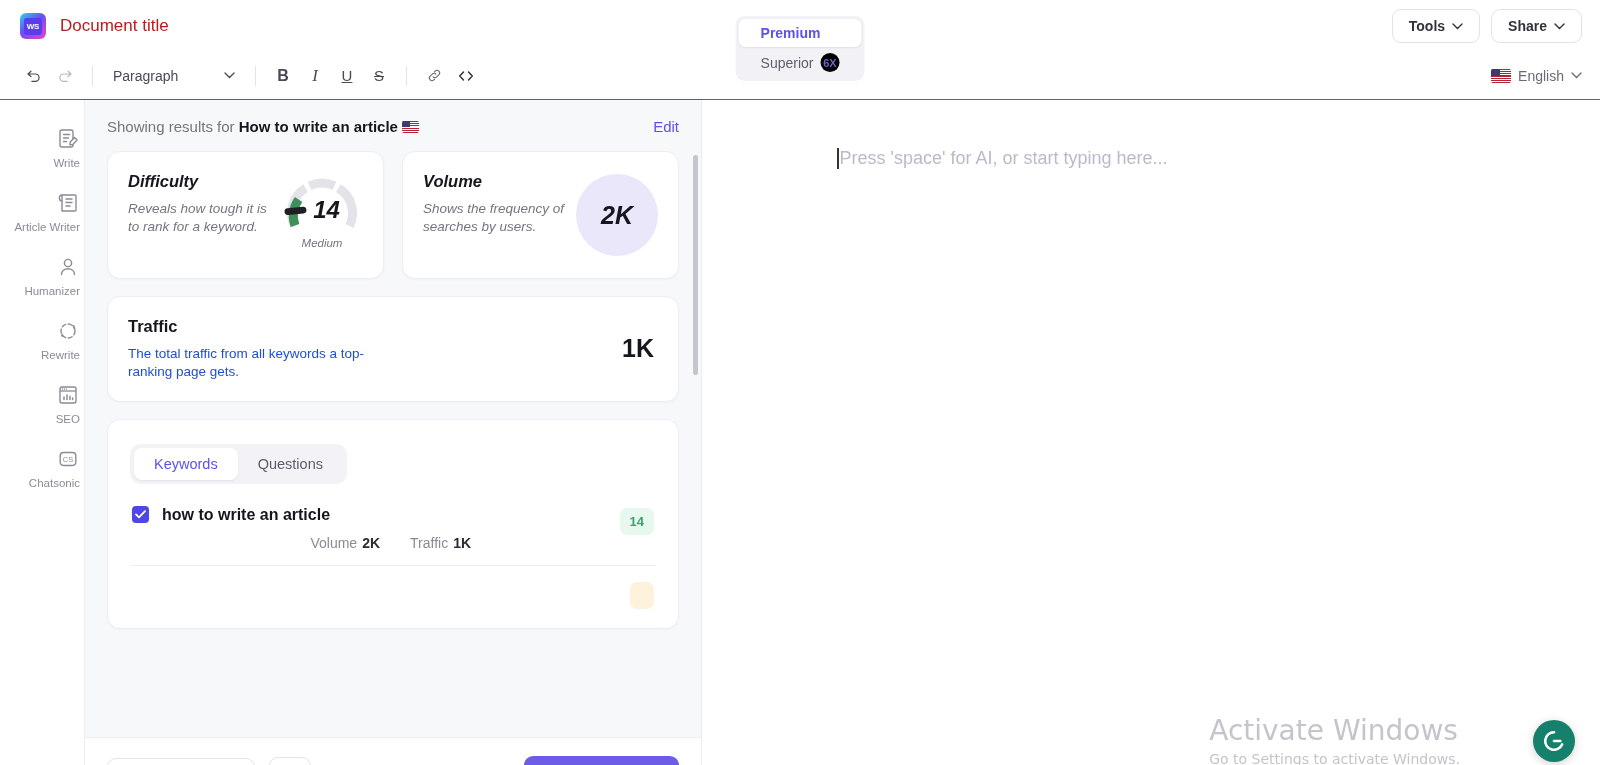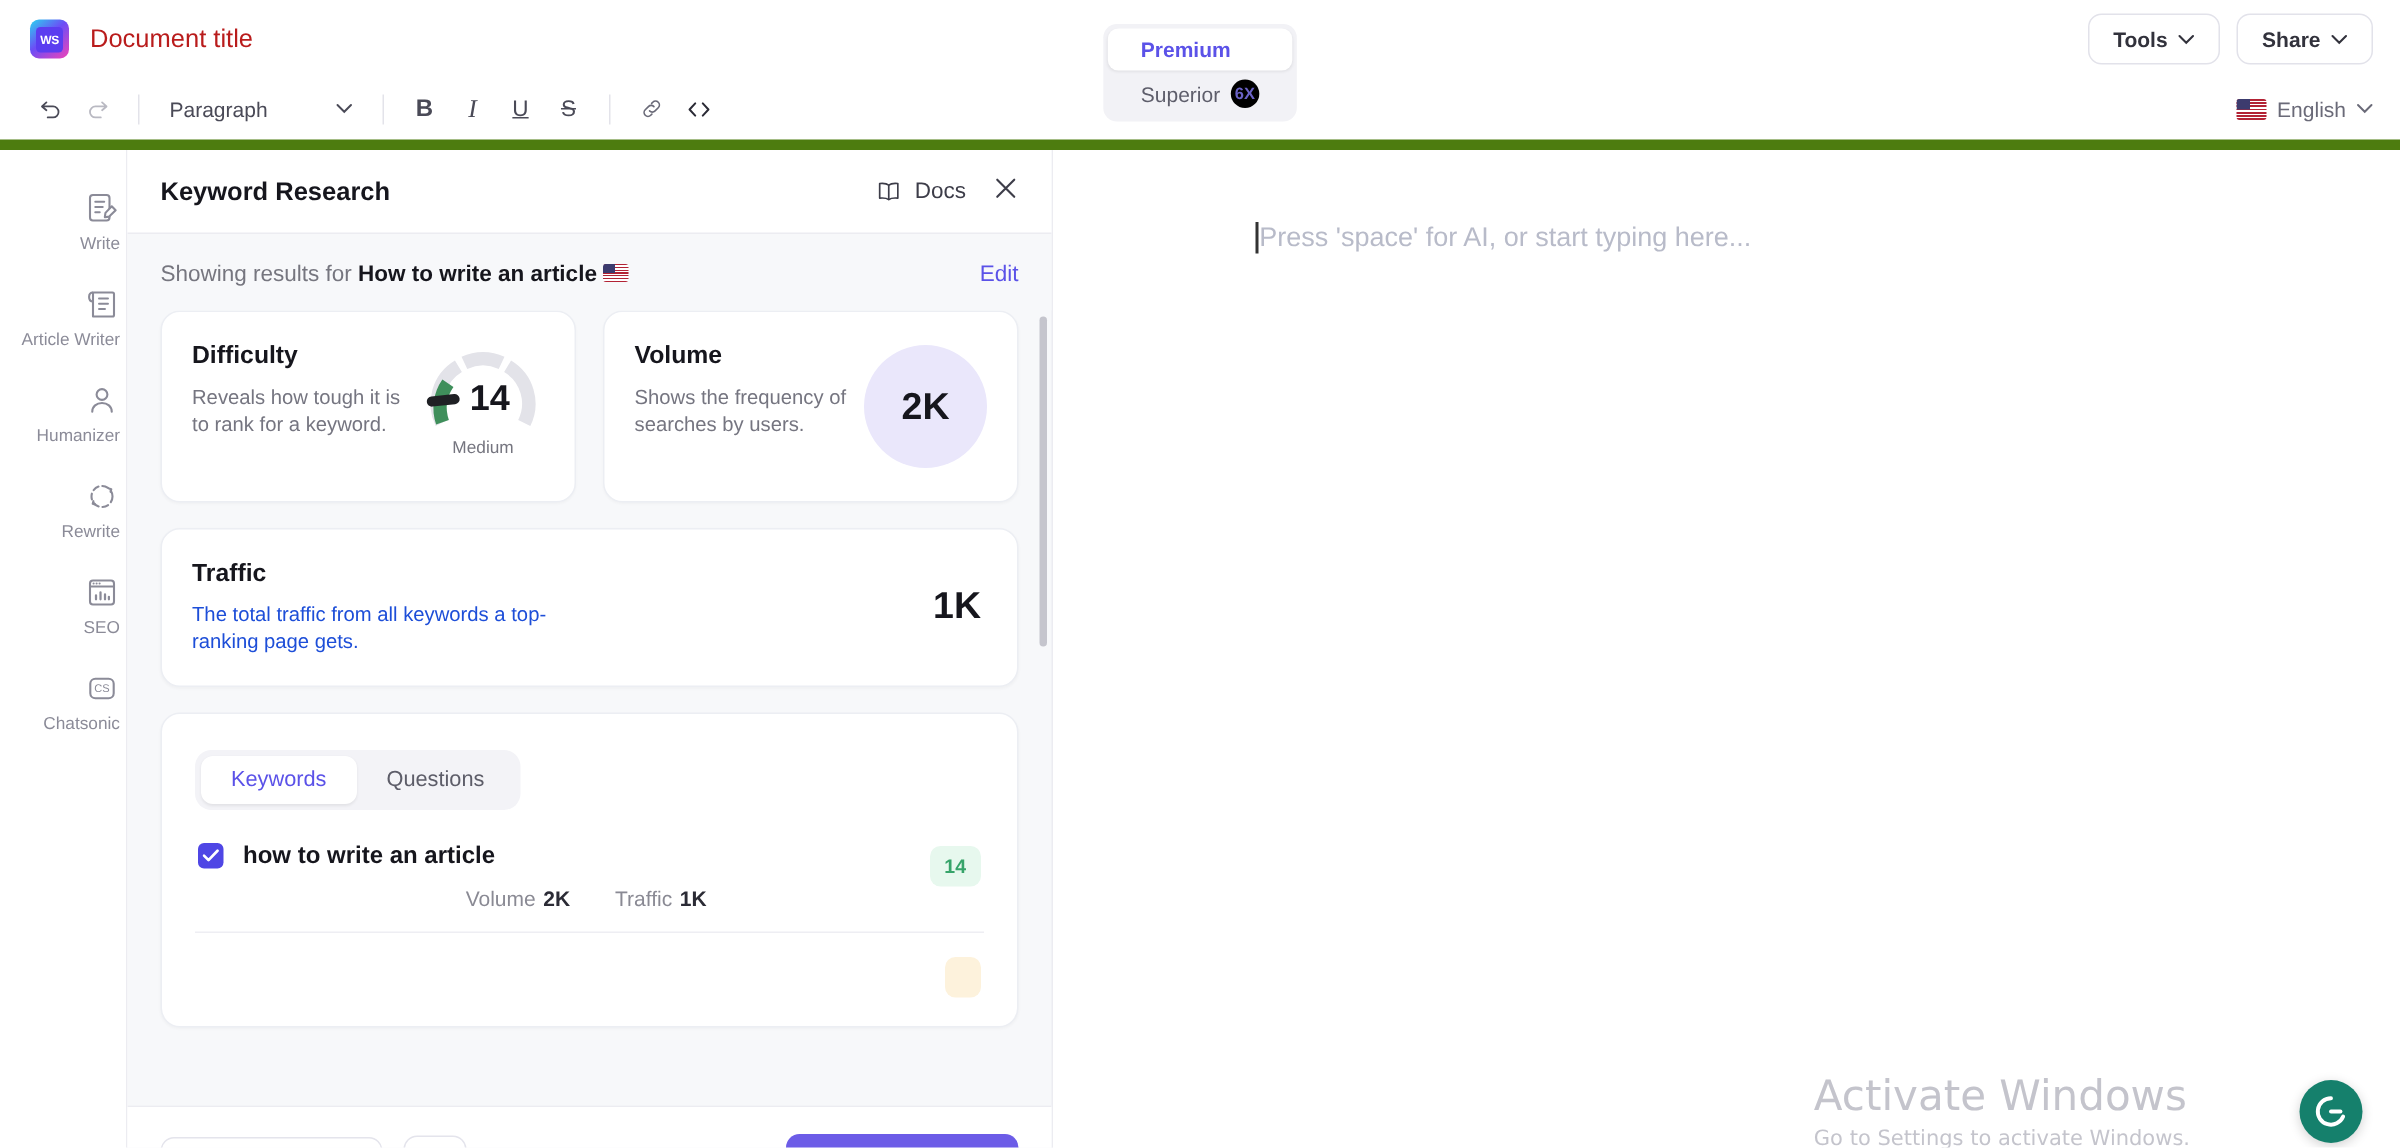--- a/index.html
+++ b/index.html
@@ -108,21 +108,21 @@
     gap: 7px;
     cursor: pointer;
   }
 
   
   .formatbar {
     height: 48px;
     display: flex;
     align-items: center;
     padding: 0 18px;
-    border-bottom: 7px solid #4d7c0f;
+    border-bottom: 1px solid #4d7c0f;
     gap: 2px;
   }
   .ficon {
     width: 30px; height: 30px;
     display: flex; align-items: center; justify-content: center;
     color: #4a4a57;
     cursor: pointer;
     border-radius: 6px;
     font-size: 15px;
   }
@@ -271,20 +271,21 @@
   .panel-scroll {
     flex: 1;
     overflow: hidden;
     padding: 0 22px;
     position: relative;
   }
 
   .stat-row {
     display: flex;
     gap: 18px;
+    font-style: italic;
   }
   .card {
     background: #fff;
     border: 1px solid #eceef3;
     border-radius: 13px;
     box-shadow: 0 1px 2px rgba(20,20,40,.03);
   }
   .stat-card {
     flex: 1;
     padding: 20px 20px 18px;
@@ -688,37 +689,20 @@
       <svg width="24" height="24" viewBox="0 0 24 24">
         <rect x="4.2" y="5.5" width="15.6" height="13" rx="3.4" stroke="#8b8b98" stroke-width="1.4" fill="none"></rect>
         <text x="12" y="14.6" text-anchor="middle" font-size="7.4" fill="#8b8b98" font-family="Liberation Sans, sans-serif">CS</text>
       </svg>
       <div class="rail-label">Chatsonic</div>
     </div>
   </div>
 
   <div class="panel">
 
-    <div class="panel-head">
-      <div class="panel-title">Keyword Research</div>
-      <div class="panel-head-right">
-        <div class="docs-btn">
-          <svg width="19" height="19" viewBox="0 0 22 22">
-            <path d="M11 6.2C9.4 4.9 7.2 4.7 4 5v11.3c3.2-.3 5.4-.1 7 1.2 1.6-1.3 3.8-1.5 7-1.2V5c-3.2-.3-5.4-.1-7 1.2z" stroke="#3d3d49" stroke-width="1.3" fill="none" stroke-linejoin="round"></path>
-            <path d="M11 6.2v11.3" stroke="#3d3d49" stroke-width="1.3"></path>
-          </svg>
-          <span>Docs</span>
-        </div>
-        <div class="close-btn">
-          <svg width="17" height="17" viewBox="0 0 18 18">
-              <path d="M3 3l12 12M15 3L3 15" stroke="#3d3d49" stroke-width="1.5" stroke-linecap="round"></path>
-            </svg>
-        </div>
-      </div>
-    </div>
 
     <div class="showing-row">
       <div class="showing-text">
         <span>Showing results for</span>
         <b>How to write an article</b>
         <span class="flag flag-sm"></span>
       </div>
       <div class="edit-link">Edit</div>
     </div>
 

